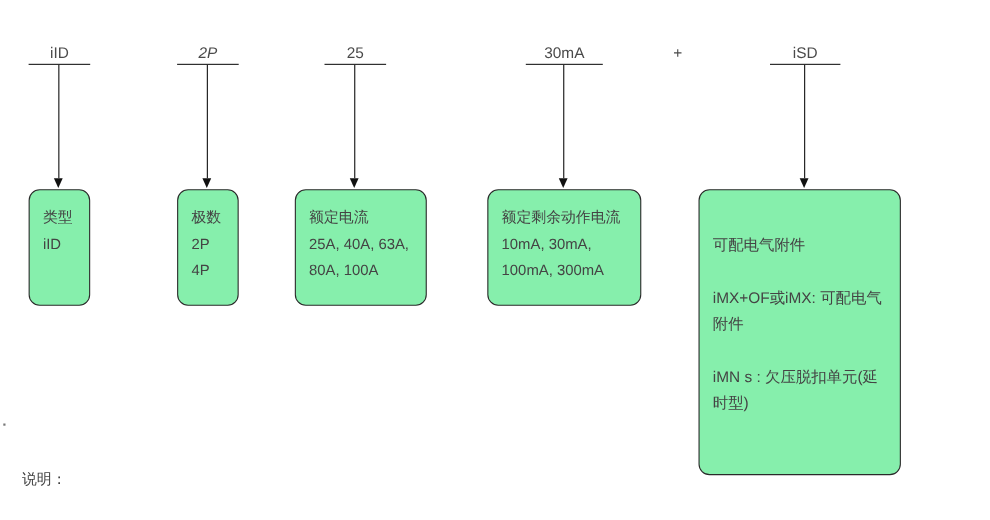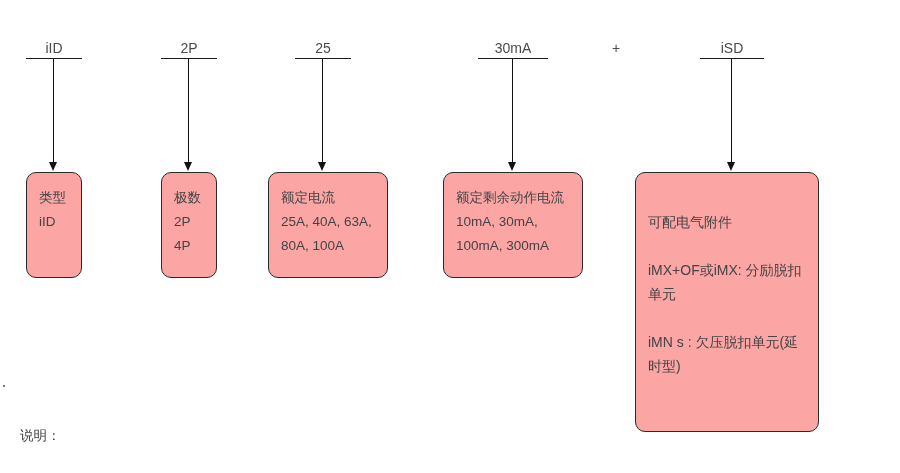--- a/index.html
+++ b/index.html
@@ -54,21 +54,21 @@
     border-right: 4.5px solid transparent;
     border-top: 9px solid #111111;
   }
 
   
   .box {
     position: absolute;
     box-sizing: border-box;
     border: 1.2px solid #2a2a2a;
     border-radius: 10px;
-    background: #fca5a5;
+    background: #86efac;
   }
   .box-text {
     position: absolute;
     left: 12px;
     top: 13px;
     right: 8px;
     font-size: 13.5px;
     line-height: 24px;
     color: #444444;
     white-space: pre-line;
@@ -93,21 +93,21 @@
   }
 </style>
 </head>
 <body>
 
 <div class="seg-label" style="left:26px; top:40px; width:56px;">
   <span>iID</span>
 </div>
 <div class="seg-rule" style="left:26px; top:58px; width:56px;"></div>
 
-<div class="seg-label" style="left:161px; top:40px; width:56px;">
+<div class="seg-label" style="left:161px; top:40px; width:56px;font-style:italic;">
   <span>2P</span>
 </div>
 <div class="seg-rule" style="left:161px; top:58px; width:56px;"></div>
 
 <div class="seg-label" style="left:295px; top:40px; width:56px;">
   <span>25</span>
 </div>
 <div class="seg-rule" style="left:295px; top:58px; width:56px;"></div>
 
 <div class="seg-label" style="left:478px; top:40px; width:70px;">
@@ -147,21 +147,21 @@
 
 <div class="box" style="left:443px; top:172px; width:140px; height:106px;padding-left:41px;">
   <div class="box-text"><span>额定剩余动作电流</span>
 <span>10mA, 30mA,
 100mA, 300mA</span></div>
 </div>
 
 <div class="box" style="left:635px; top:172px; width:184px; height:260px;">
   <div class="box-text wide" style="line-height:24px;">
     <div>可配电气附件</div>
-    <div>iMX+OF或iMX: 分励脱扣单元</div>
+    <div>iMX+OF或iMX: 可配电气附件</div>
     <div>iMN s : 欠压脱扣单元(延时型)</div>
     
     
     
     
     
     
     
   </div>
 </div>

